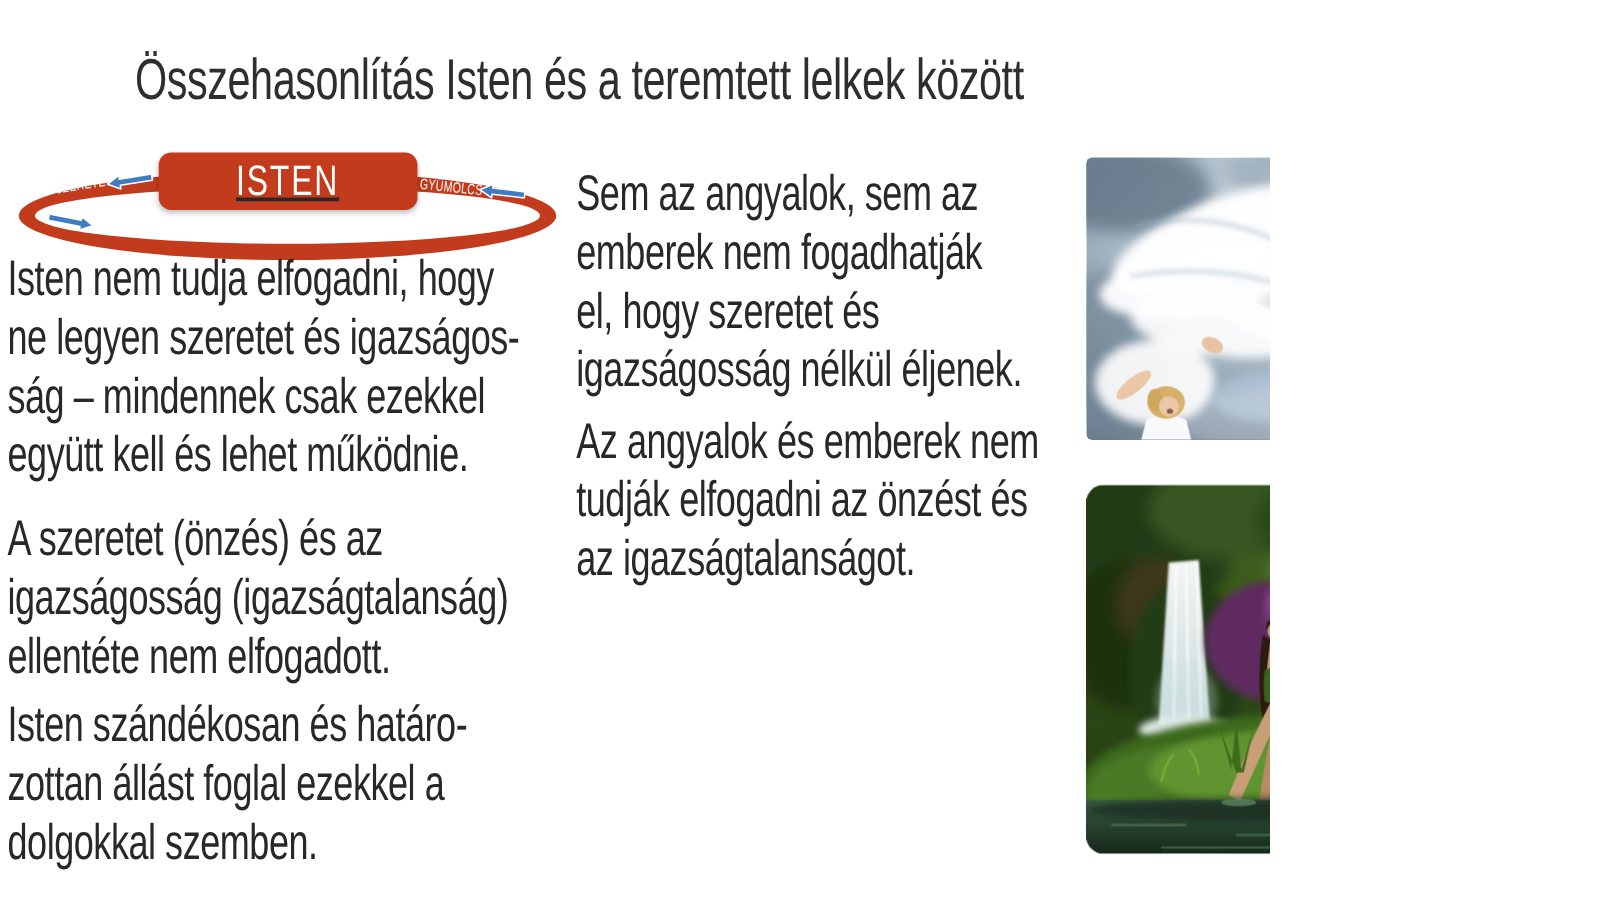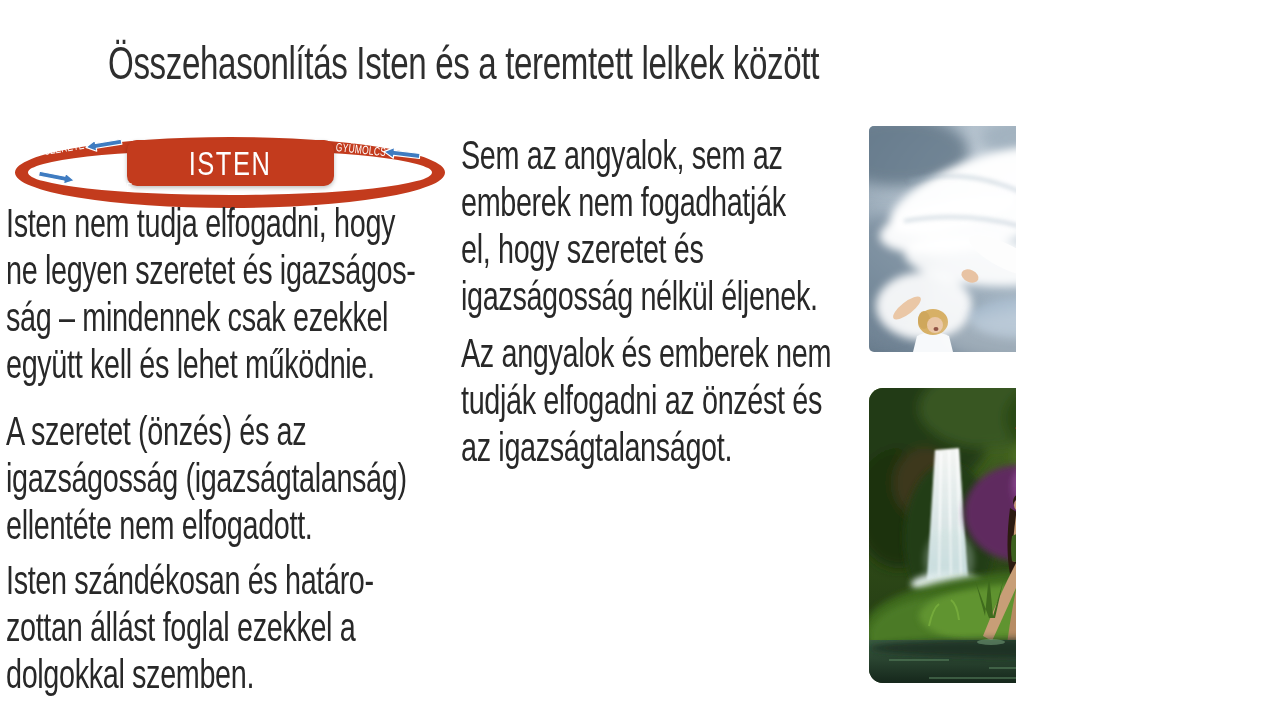--- a/index.html
+++ b/index.html
@@ -18,23 +18,23 @@
   .col-left{left:6px;top:200px;width:660px;}
   .col-left p:nth-child(1){margin-bottom:20px;}
   .col-left p:nth-child(2){margin-bottom:8px;}
   .col-mid{left:461px;top:132px;width:600px;}
   .col-mid p:nth-child(1){margin-bottom:10px;}
 
   
   .diagram{position:absolute;left:0;top:0;width:470px;height:220px;}
   .ring{position:absolute;left:15px;top:137px;width:404px;height:45px;
         border:13px solid #c33b1d;border-radius:50%;}
-  .isten-box{position:absolute;left:127px;top:140px;width:207px;height:46px;background:#c33b1d;
+  .isten-box{position:absolute;left:127px;top:122px;width:207px;height:46px;background:#c33b1d;
              border-radius:10px;display:flex;align-items:center;justify-content:center;
-             box-shadow:0 2px 4px rgba(0,0,0,.25);}
+             box-shadow:0 2px 4px rgba(0,0,0,.25);text-decoration:underline;}
   .isten-box span{color:#ffffff;font-size:34px;letter-spacing:2px;transform:scaleX(.75);}
   .ring-label{position:absolute;color:#ffffff;font-size:12px;letter-spacing:.4px;
               white-space:nowrap;transform-origin:0 50%;}
   .lbl-szeretet{left:44px;top:144px;transform:rotate(-9deg) scaleX(.7);}
   .lbl-gyumolcs{left:336px;top:140px;transform:rotate(6deg) scaleX(.7);}
   .lbl-igeje{left:78px;top:174px;transform:rotate(7deg) scaleX(.7);}
   .arrow{position:absolute;transform-origin:0 50%;}
   .a-szeretet{left:85px;top:141px;transform:rotate(-9deg);}
   .a-gyumolcs{left:383px;top:145px;transform:rotate(7deg);}
   .a-igeje{left:38px;top:167px;transform:rotate(11deg);}

